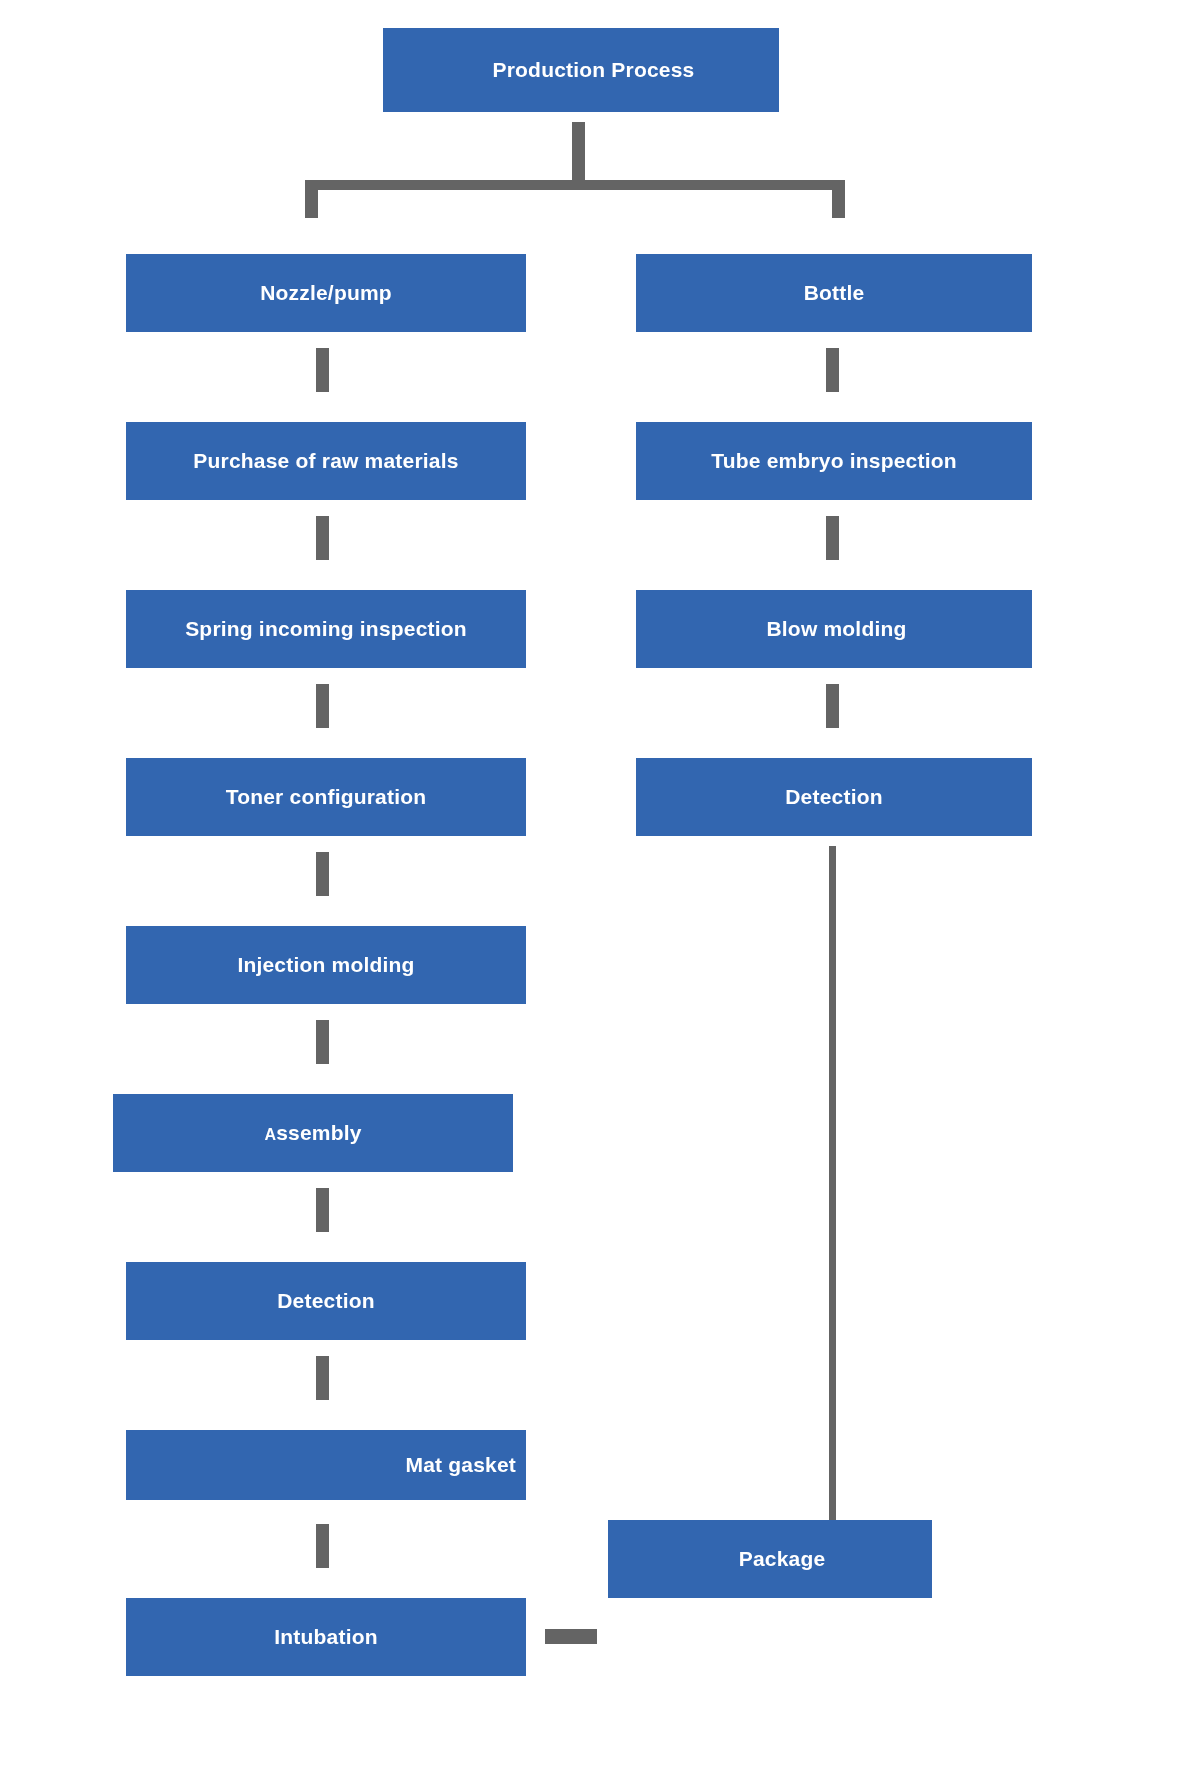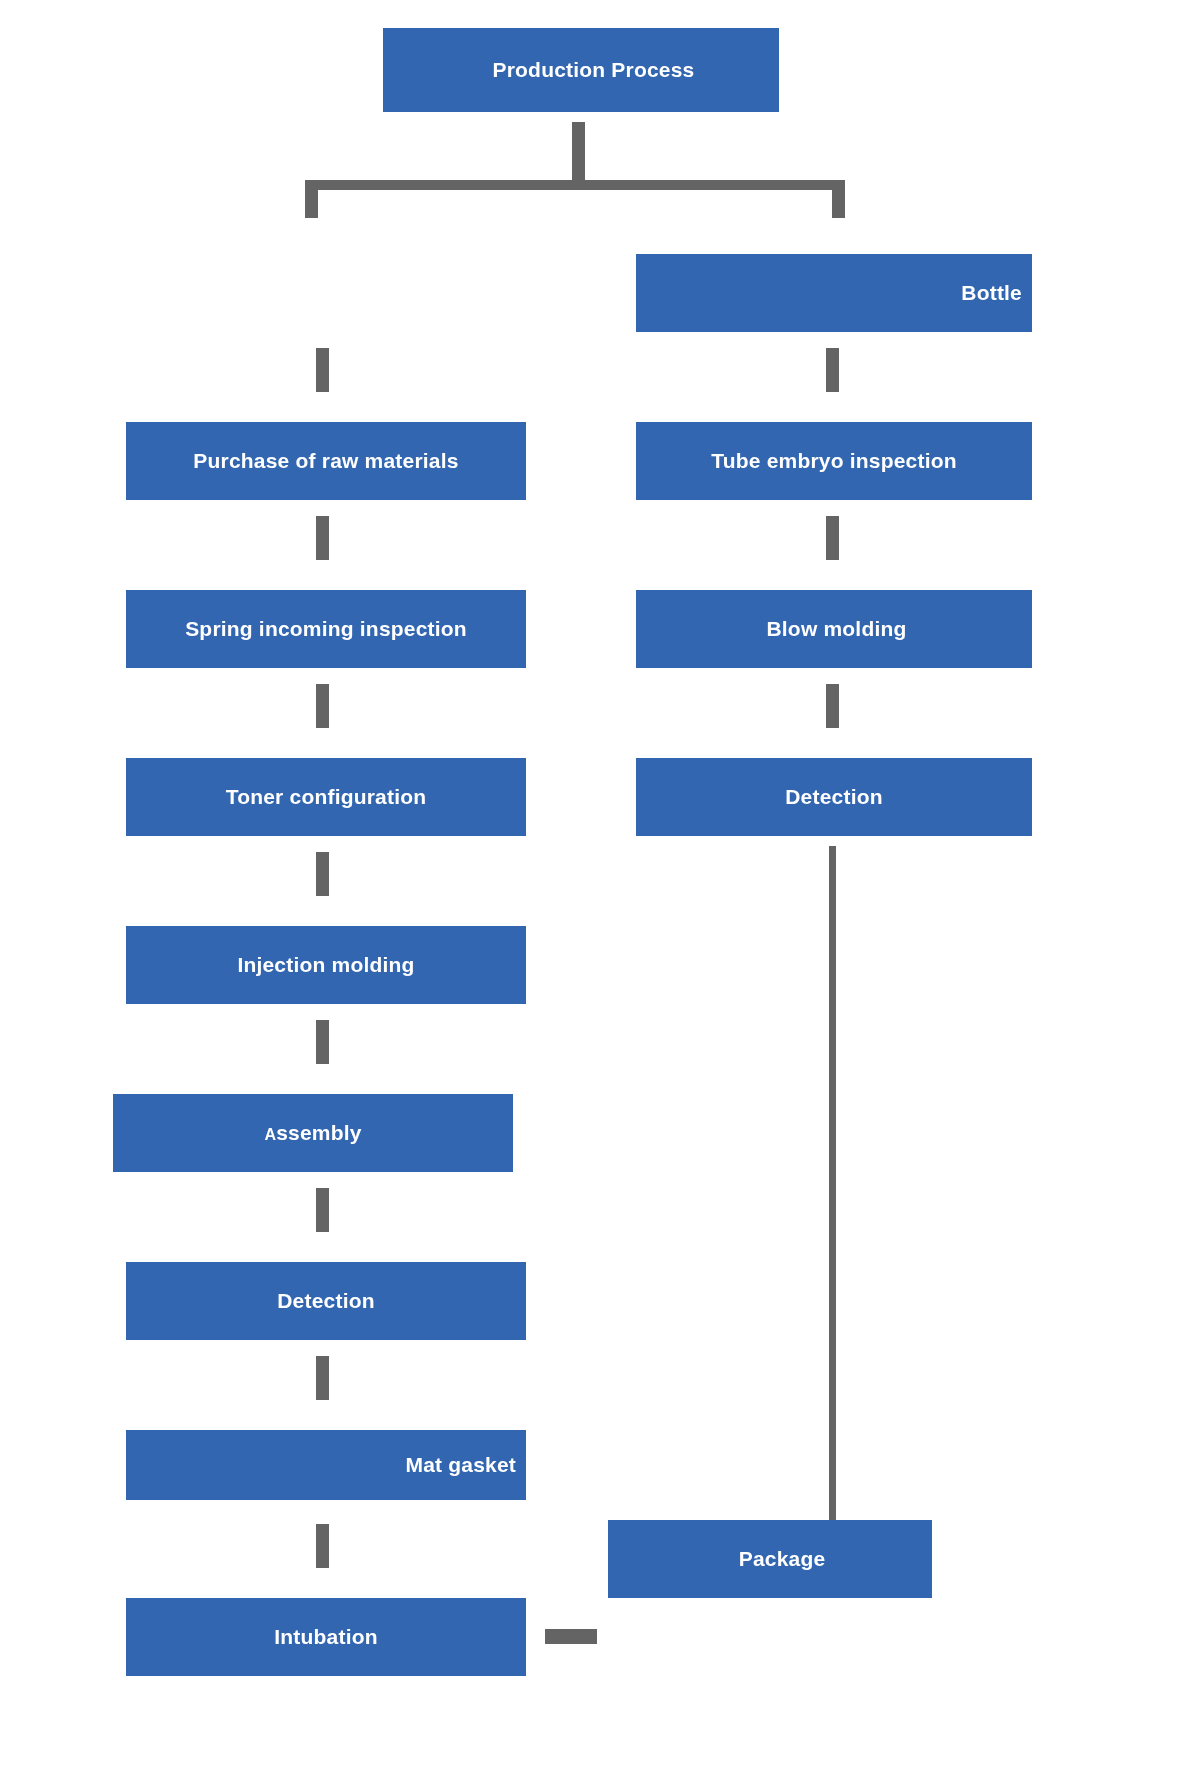--- a/index.html
+++ b/index.html
@@ -79,20 +79,23 @@
   </div>
 
   <div class="conn v" style="left:572px; top:122px; height:58px;"></div>
 
   <div class="conn h" style="left:305px; top:180px; width:540px;"></div>
 
   <div class="conn v" style="left:305px; top:180px; height:38px;"></div>
 
   <div class="conn v" style="left:832px; top:180px; height:38px;"></div>
 
+  <div class="node" style="left:126px; top:254px; width:400px; height:78px;">
+    <span>Nozzle/pump</span>
+  </div>
 
   <div class="conn v" style="left:316px; top:348px; height:44px;"></div>
   <div class="node" style="left:126px; top:422px; width:400px; height:78px;">
     <span>Purchase of raw materials</span>
   </div>
 
   <div class="conn v" style="left:316px; top:516px; height:44px;"></div>
   <div class="node" style="left:126px; top:590px; width:400px; height:78px;">
     <span>Spring incoming inspection</span>
   </div>
@@ -120,21 +123,21 @@
   <div class="conn v" style="left:316px; top:1356px; height:44px;"></div>
   <div class="node" style="left:126px; top:1430px; width:400px; height:70px;justify-content:flex-end;">
     <span>Mat gasket</span>
   </div>
 
   <div class="conn v" style="left:316px; top:1524px; height:44px;"></div>
   <div class="node" style="left:126px; top:1598px; width:400px; height:78px;">
     <span>Intubation</span>
   </div>
 
-  <div class="node" style="left:636px; top:254px; width:396px; height:78px;justify-content:flex-end;">
+  <div class="node" style="left:636px; top:254px; width:396px; height:78px;">
     <span>Bottle</span>
   </div>
 
   <div class="conn v" style="left:826px; top:348px; height:44px;"></div>
   <div class="node" style="left:636px; top:422px; width:396px; height:78px;">
     <span>Tube embryo inspection</span>
   </div>
 
   <div class="conn v" style="left:826px; top:516px; height:44px;"></div>
   <div class="node" style="left:636px; top:590px; width:396px; height:78px;padding-left:15px;">

